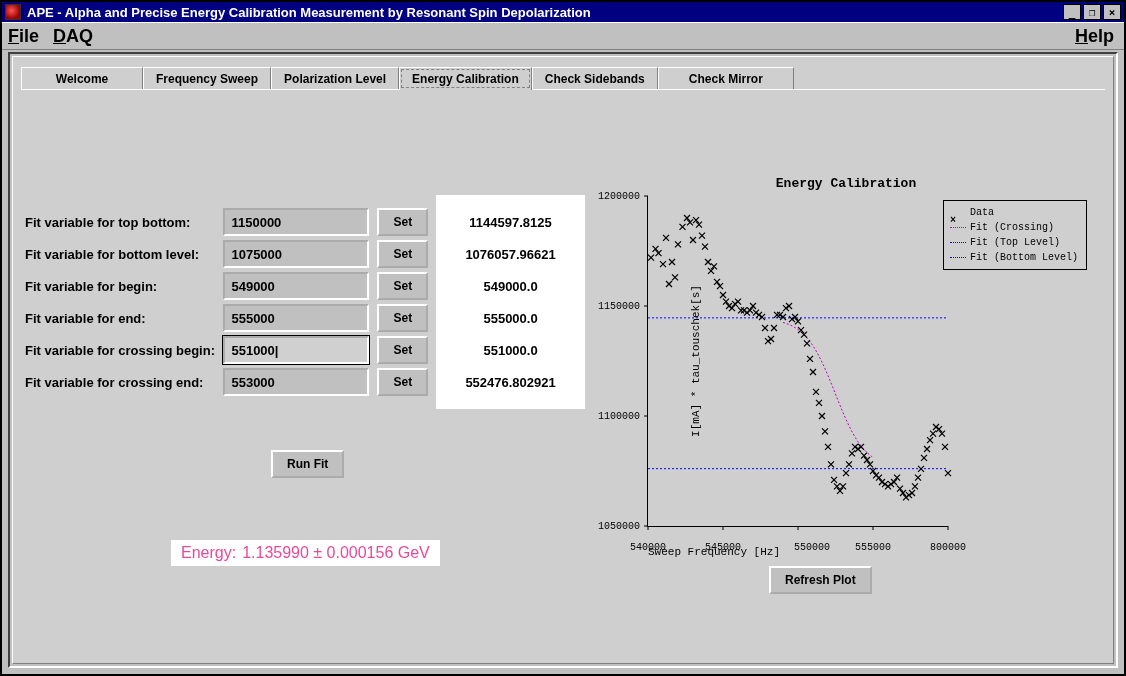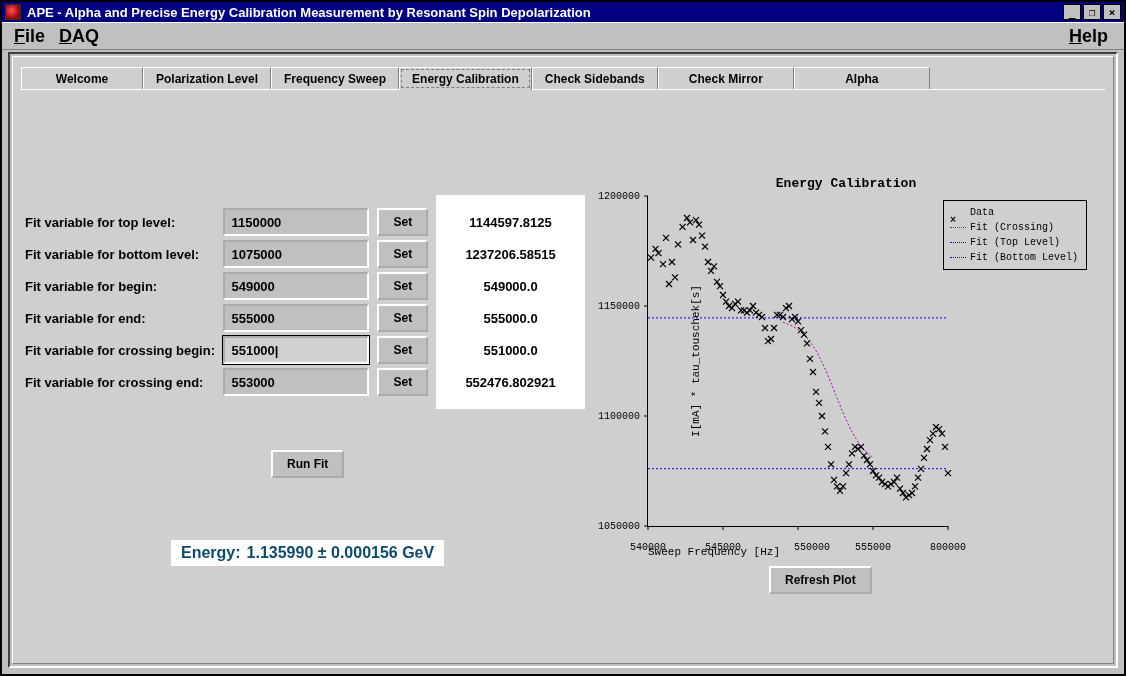--- a/index.html
+++ b/index.html
@@ -44,21 +44,21 @@
     color:#000;
     line-height:1;
   }
   .menubar {
     height: 26px;
     background: #c0c0c0;
     border-top: 1px solid #fff;
     border-bottom: 1px solid #808080;
     display: flex;
     align-items: center;
-    padding: 0 12px;
+    padding: 0 6px;
     font-size: 18px;
     font-weight: bold;
   }
   .menubar .menuitem { margin-right: 14px; cursor: default; }
   .menubar .menuitem u { text-decoration: underline; }
   .menubar .help { margin-left: auto; margin-right:4px; }
   .client {
     position: absolute;
     left: 6px; top: 50px;
     right: 6px; bottom: 6px;
@@ -158,22 +158,22 @@
     border: 1px solid #fff;
     display: inline-flex; align-items: center; justify-content: center;
     font-size: 13px; font-weight: bold;
     padding: 16px 6px;
   }
   .runfit {
     position:absolute; left: 250px; top: 360px;
   }
   .energy {
     position:absolute; left:150px; top: 450px;
-    font-size: 16px; font-weight: bold;
-    color: #0c4a6e;
+    font-size: 16px; font-weight: normal;
+    color: #ec4899;
     background: #fff;
     padding: 4px 10px;
     display: inline-flex; gap:6px;
   }
   
   .plotwrap {
     position: absolute;
     left: 580px; top: 86px;
     width: 490px; height: 410px;
   }
@@ -243,43 +243,42 @@
   <div class="menubar">
     <span class="menuitem"><u>F</u><span>ile</span></span>
     <span class="menuitem"><u>D</u><span>AQ</span></span>
     <span class="menuitem help"><u>H</u><span>elp</span></span>
   </div>
 
   <div class="client">
     <div class="inner">
     <div class="tabs">
       <div class="tab" style="min-width:96px">Welcome</div>
+      <div class="tab">Frequency Sweep</div>
       <div class="tab">Polarization Level</div>
-      <div class="tab">Frequency Sweep</div>
       <div class="tab active">Energy Calibration</div>
       <div class="tab">Check Sidebands</div>
       <div class="tab" style="min-width:110px">Check Mirror</div>
-      <div class="tab" style="min-width:110px">Alpha</div>
     </div>
 
     <div class="tabpage">
 
       <div class="form" id="form-rows">
 
       <div class="row">
-              <span class="lbl">Fit variable for top level:</span>
+              <span class="lbl">Fit variable for top bottom:</span>
               <input class="val" value="1150000" style="">
               <span class="btn">Set</span>
               <span class="result">1144597.8125</span>
             </div>
             <div class="row">
               <span class="lbl">Fit variable for bottom level:</span>
               <input class="val" value="1075000" style="">
               <span class="btn">Set</span>
-              <span class="result">1237206.58515</span>
+              <span class="result">1076057.96621</span>
             </div>
             <div class="row">
               <span class="lbl">Fit variable for begin:</span>
               <input class="val" value="549000" style="">
               <span class="btn">Set</span>
               <span class="result">549000.0</span>
             </div>
             <div class="row">
               <span class="lbl">Fit variable for end:</span>
               <input class="val" value="555000" style="">

